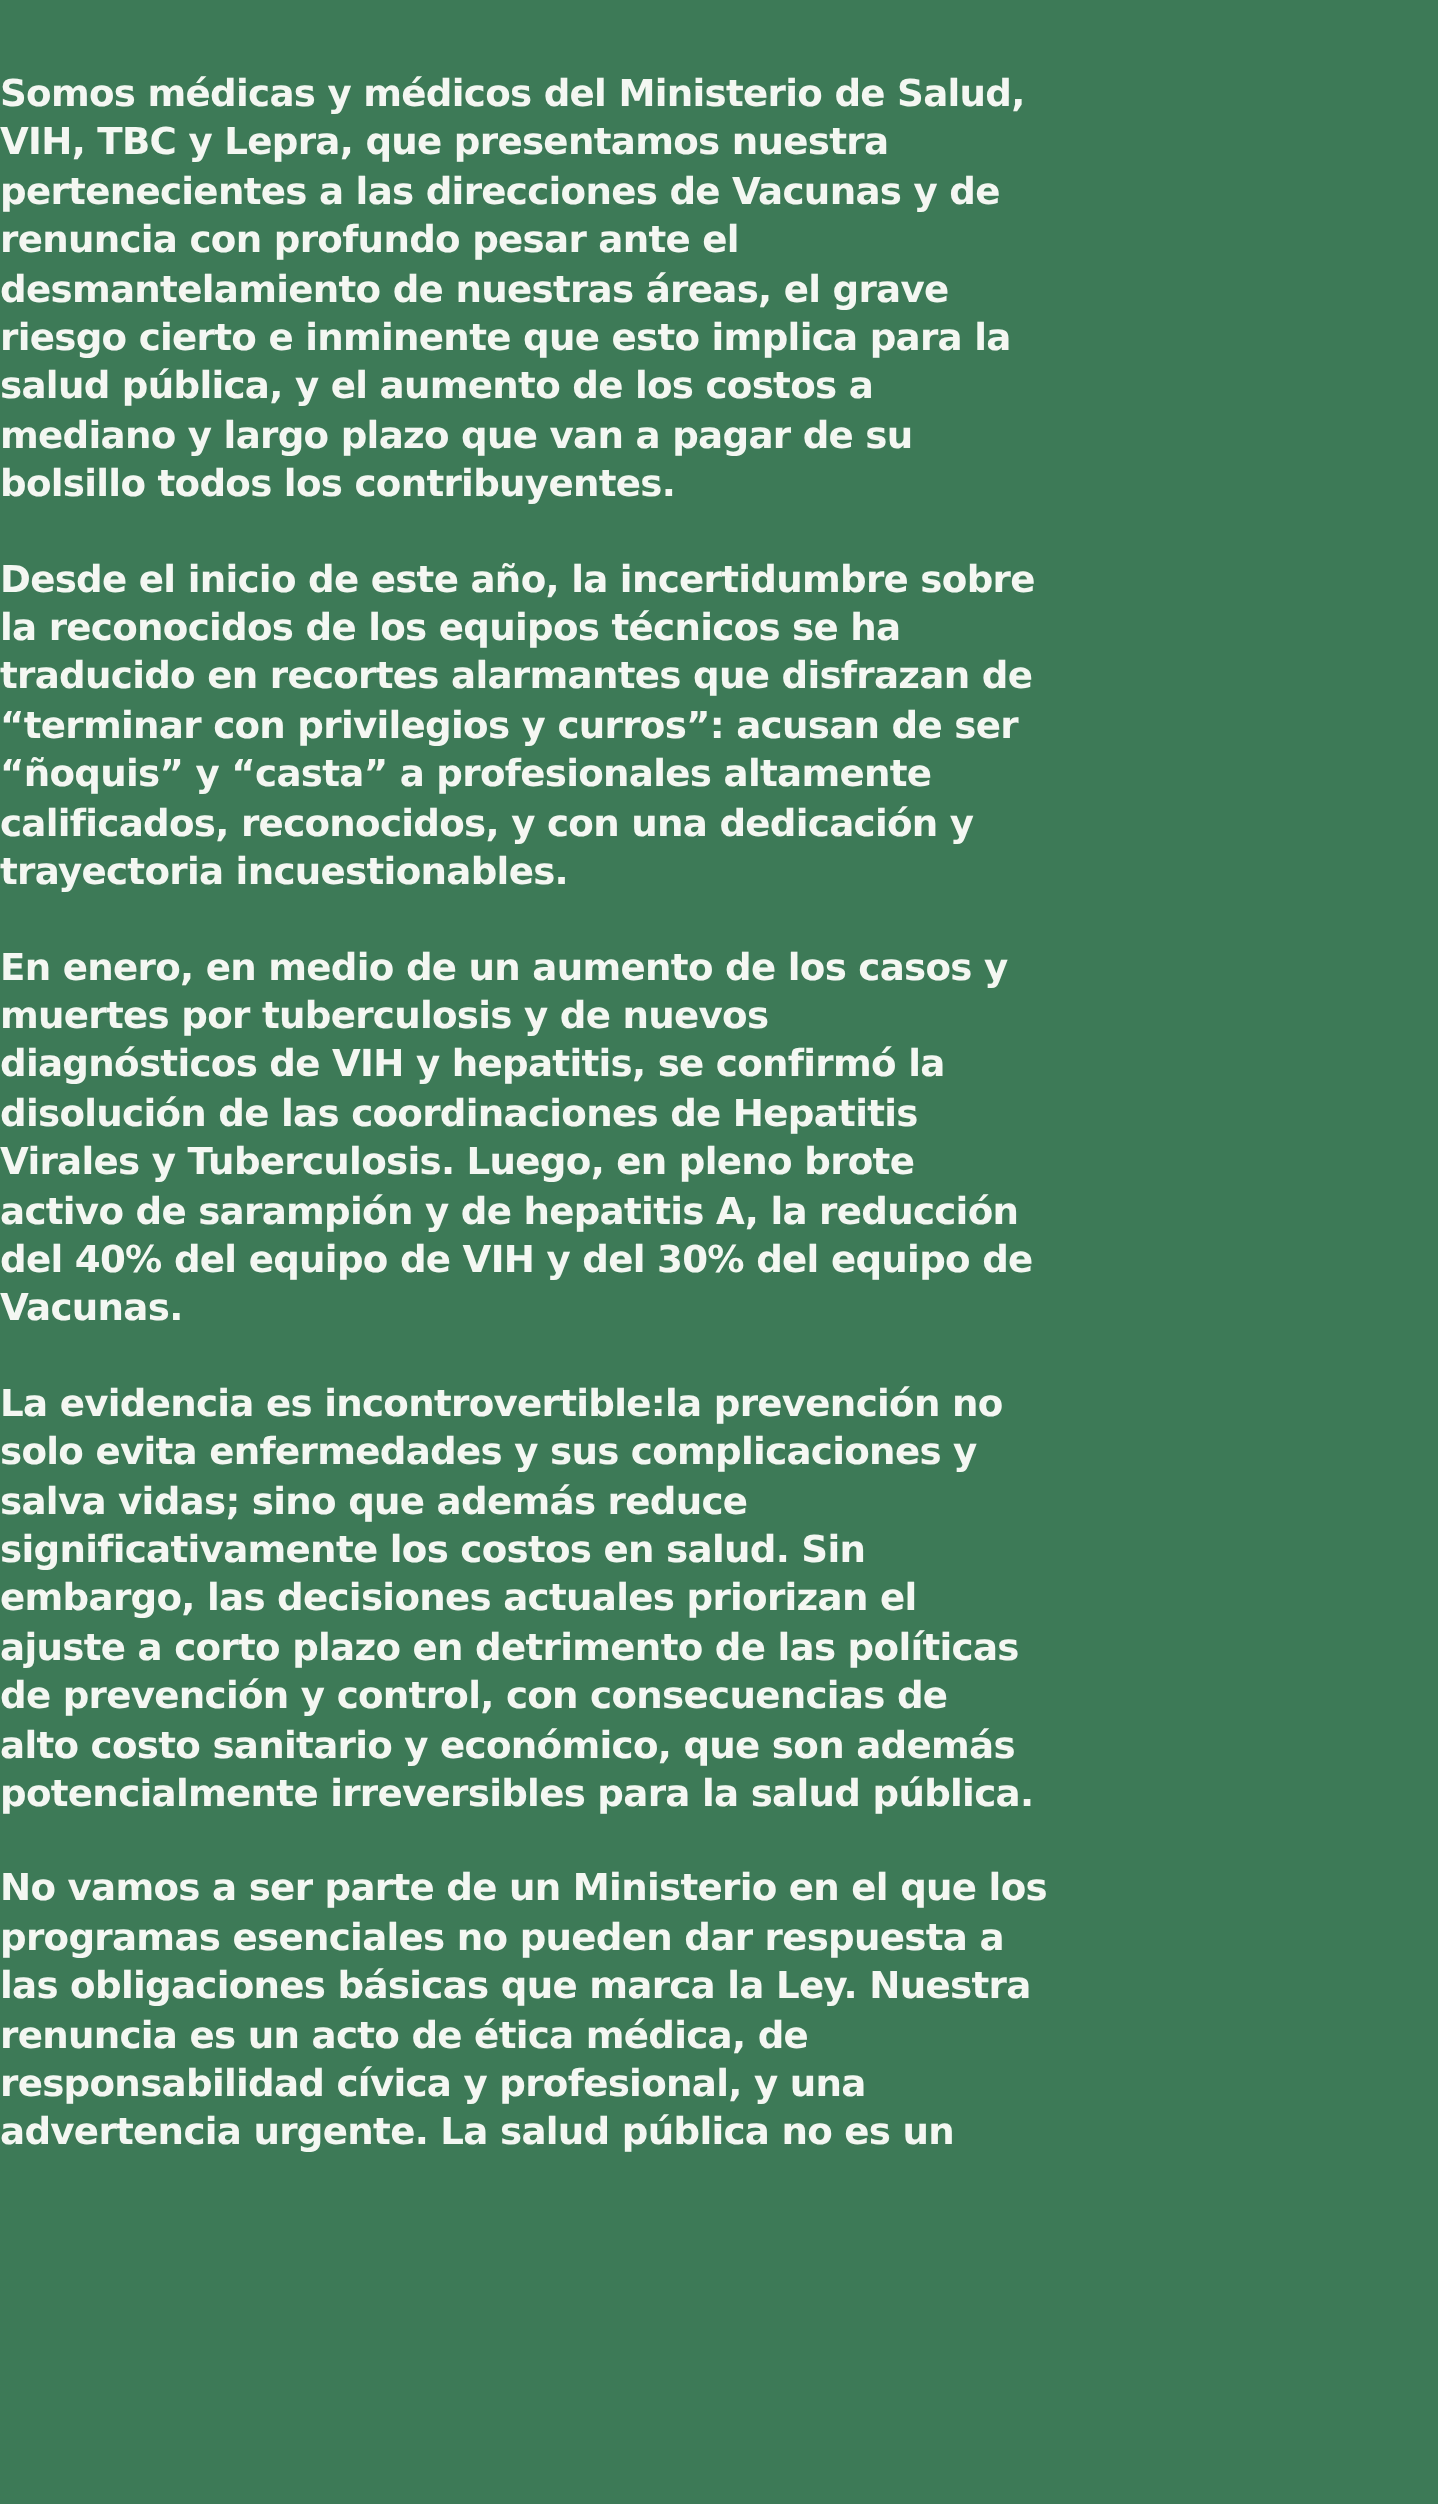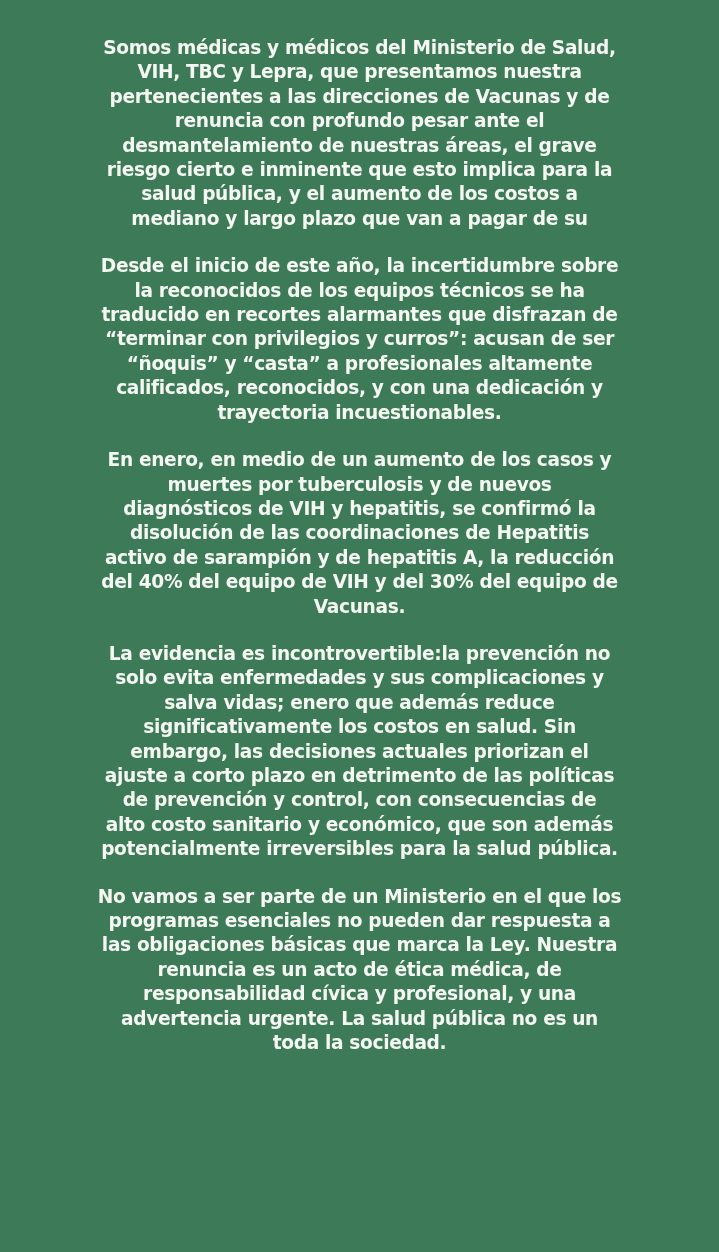--- a/index.html
+++ b/index.html
@@ -11,21 +11,21 @@
       width: 719px;
       height: 1252px;
       overflow: hidden;
       position: relative;
     }
     .doc {
       position: absolute;
       left: 0;
       top: 36px;
       width: 719px;
-      text-align: center;
+      text-align: left;
       color: #f4f7f2;
       font-family: "DejaVu Sans", "Liberation Sans", sans-serif;
       font-weight: bold;
       font-size: 18.6px;
       letter-spacing: -0.35px;
       line-height: 24.4px;
     }
     .para {
       margin: 0 0 23px 0;
     }
@@ -40,56 +40,57 @@
 <div class="doc" style="color: rgb(244, 247, 242);">
   <p class="para">
     <span class="line">Somos médicas y médicos del Ministerio de Salud,</span>
     <span class="line">VIH, TBC y Lepra, que presentamos nuestra</span>
     <span class="line">pertenecientes a las direcciones de Vacunas y de</span>
     <span class="line">renuncia con profundo pesar ante el</span>
     <span class="line">desmantelamiento de nuestras áreas, el grave</span>
     <span class="line">riesgo cierto e inminente que esto implica para la</span>
     <span class="line">salud pública, y el aumento de los costos a</span>
     <span class="line">mediano y largo plazo que van a pagar de su</span>
+    <span class="line">bolsillo todos los contribuyentes.</span>
   </p>
 
   <p class="para">
     <span class="line">Desde el inicio de este año, la incertidumbre sobre</span>
     <span class="line">la reconocidos de los equipos técnicos se ha</span>
     <span class="line">traducido en recortes alarmantes que disfrazan de</span>
     <span class="line">“terminar con privilegios y curros”: acusan de ser</span>
     <span class="line">“ñoquis” y “casta” a profesionales altamente</span>
     <span class="line">calificados, reconocidos, y con una dedicación y</span>
     <span class="line">trayectoria incuestionables.</span>
   </p>
 
   <p class="para">
     <span class="line">En enero, en medio de un aumento de los casos y</span>
     <span class="line">muertes por tuberculosis y de nuevos</span>
     <span class="line">diagnósticos de VIH y hepatitis, se confirmó la</span>
     <span class="line">disolución de las coordinaciones de Hepatitis</span>
+    <span class="line">Virales y Tuberculosis. Luego, en pleno brote</span>
     <span class="line">activo de sarampión y de hepatitis A,  la reducción</span>
     <span class="line">del 40% del equipo de VIH y del 30% del equipo de</span>
     <span class="line">Vacunas.</span>
   </p>
 
   <p class="para">
     <span class="line">La evidencia es incontrovertible:la prevención no</span>
     <span class="line">solo evita enfermedades y sus complicaciones y</span>
-    <span class="line">salva vidas; enero que además reduce</span>
+    <span class="line">salva vidas; sino que además reduce</span>
     <span class="line">significativamente los costos en salud. Sin</span>
     <span class="line">embargo, las decisiones actuales priorizan el</span>
     <span class="line">ajuste a corto plazo en detrimento de las políticas</span>
     <span class="line">de prevención y control, con consecuencias de</span>
     <span class="line">alto costo sanitario y económico, que son además</span>
     <span class="line">potencialmente irreversibles para la salud pública.</span>
   </p>
 
   <p class="para">
     <span class="line">No vamos a ser parte de un Ministerio en el que los</span>
     <span class="line">programas esenciales no pueden dar respuesta a</span>
     <span class="line">las obligaciones básicas que marca la Ley. Nuestra</span>
     <span class="line">renuncia es un acto de ética médica, de</span>
     <span class="line">responsabilidad cívica y profesional, y una</span>
     <span class="line">advertencia urgente. La salud pública no es un</span>
-    <span class="line">toda la sociedad.</span>
   </p>
 </div>
 
 </body></html>

